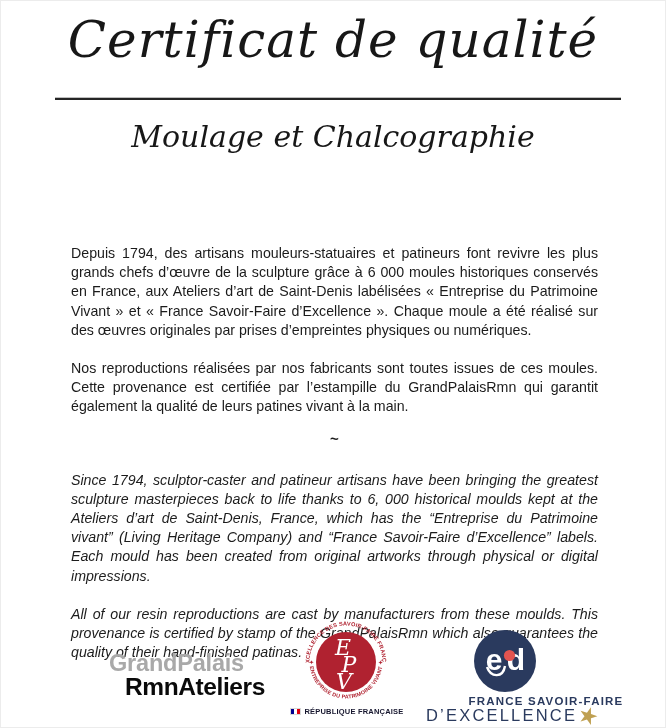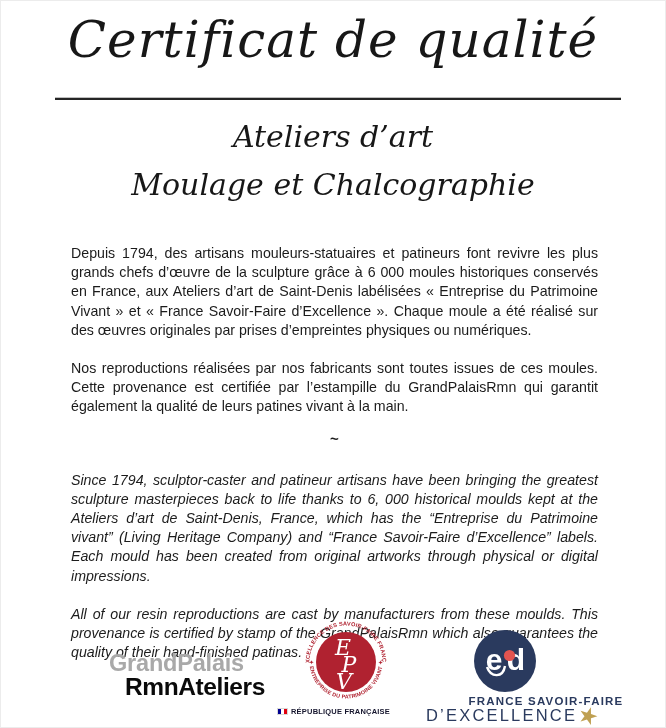--- a/index.html
+++ b/index.html
@@ -52,21 +52,21 @@
   .content p.en + p.en { margin-top:19px; }
 
   
   .logo-gp { position:absolute; left:108px; top:651px; }
   .gp-line1 { font-size:23.5px; line-height:23px; color:#a9a9a9; letter-spacing:-0.2px;font-weight:bold; }
   .gp-line2 { font-size:24.5px; line-height:24px; font-weight:700; color:#0a0a0a; letter-spacing:-0.4px; margin-left:16px; }
 
   .logo-epv { position:absolute; left:302px; top:618px; width:86px; }
   .epv-caption {
     position:absolute; left:276px; top:706px; width:140px;
-    display:flex; align-items:center; gap:3px;
+    display:flex; align-items:center; justify-content:center; gap:3px;
   }
   .epv-caption .txt { font-size:7.5px; font-weight:700; color:#16162e; letter-spacing:0.2px; white-space:nowrap; }
   .flag { display:inline-flex; width:11px; height:7px; border:0.5px solid #d8d8d8; }
   .flag i { flex:1; }
   .flag .b { background:#000091; }
   .flag .w { background:#ffffff; }
   .flag .r { background:#e1000f; }
 
   .logo-ed { position:absolute; left:473px; top:629px; }
   .fsfe-line1 {
@@ -87,21 +87,20 @@
 </head>
 <body>
 
 <div class="page">
 
   <div class="cert-title script">Certificat de qualité</div>
 
   <div class="rule"></div>
 
   <div class="subtitle script">
-    <div>Ateliers d’art</div>
     <div>Moulage et Chalcographie</div>
   </div>
 
   <div class="content">
     <p class="fr">Depuis 1794, des artisans mouleurs-statuaires et patineurs font revivre les plus grands chefs d’œuvre de la sculpture grâce à 6 000 moules historiques conservés en France, aux Ateliers d’art de Saint-Denis labélisées « Entreprise du Patrimoine Vivant » et « France Savoir-Faire d’Excellence ». Chaque moule a été réalisé sur des œuvres originales par prises d’empreintes physiques ou numériques.</p>
     <p class="fr">Nos reproductions réalisées par nos fabricants sont toutes issues de ces moules. Cette provenance est certifiée par l’estampille du GrandPalaisRmn qui garantit également la qualité de leurs patines vivant à la main.</p>
     <div class="tilde">~</div>
     <p class="en">Since 1794, sculptor-caster and patineur artisans have been bringing the greatest sculpture masterpieces back to life thanks to 6, 000 historical moulds kept at the Ateliers d’art de Saint-Denis, France, which has the “Entreprise du Patrimoine vivant” (Living Heritage Company) and “France Savoir-Faire d’Excellence” labels. Each mould has been created from original artworks through physical or digital impressions.</p>
     <p class="en">All of our resin reproductions are cast by manufacturers from these moulds. This provenance is certified by stamp of the GrandPalaisRmn which also guarantees the quality of their hand-finished patinas.</p>
   </div>

